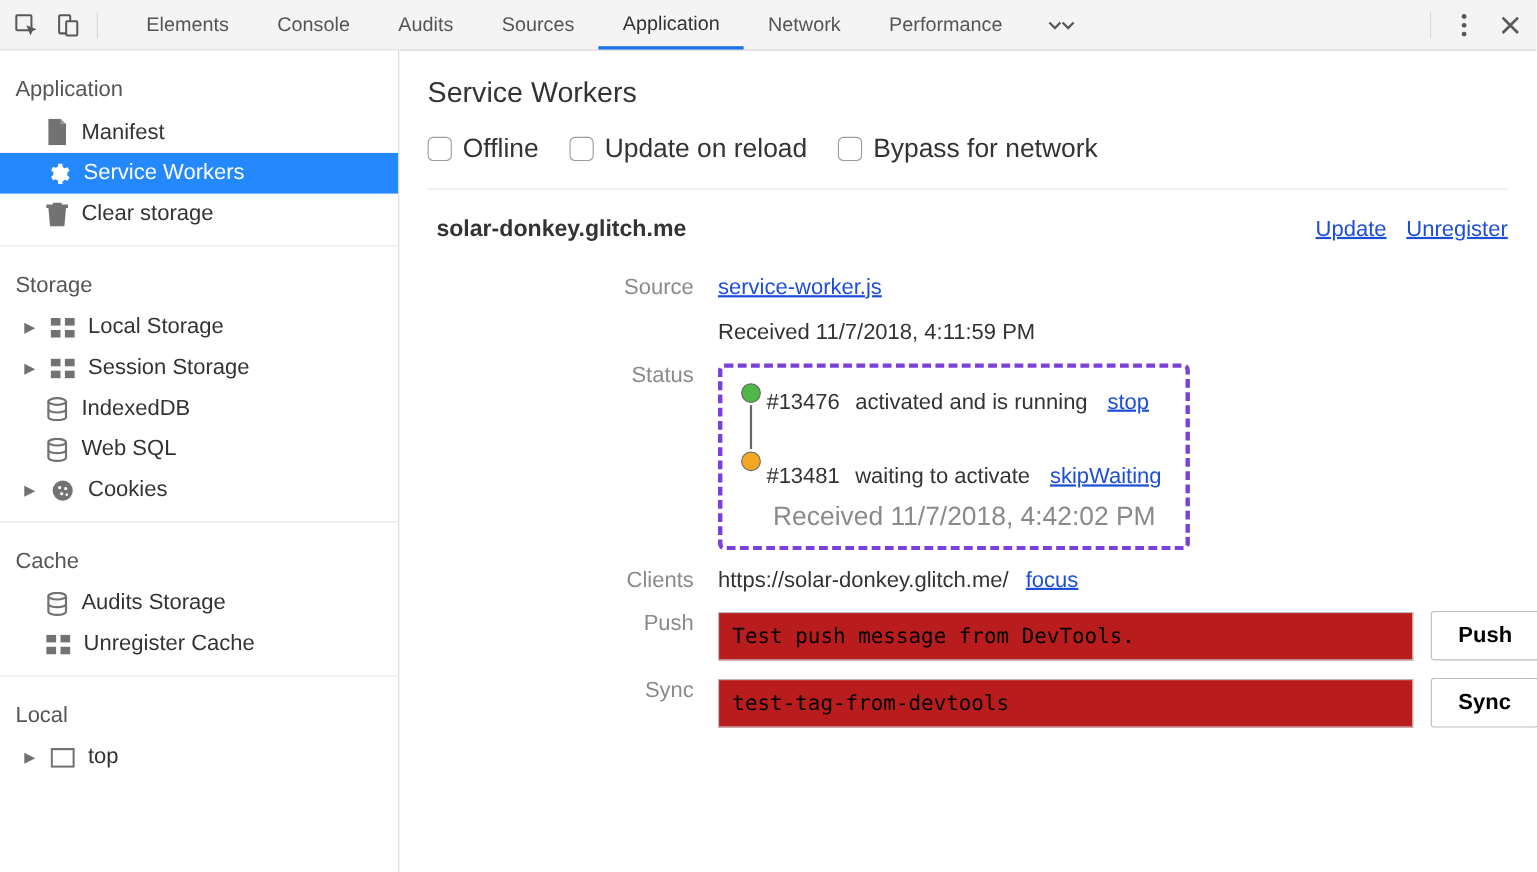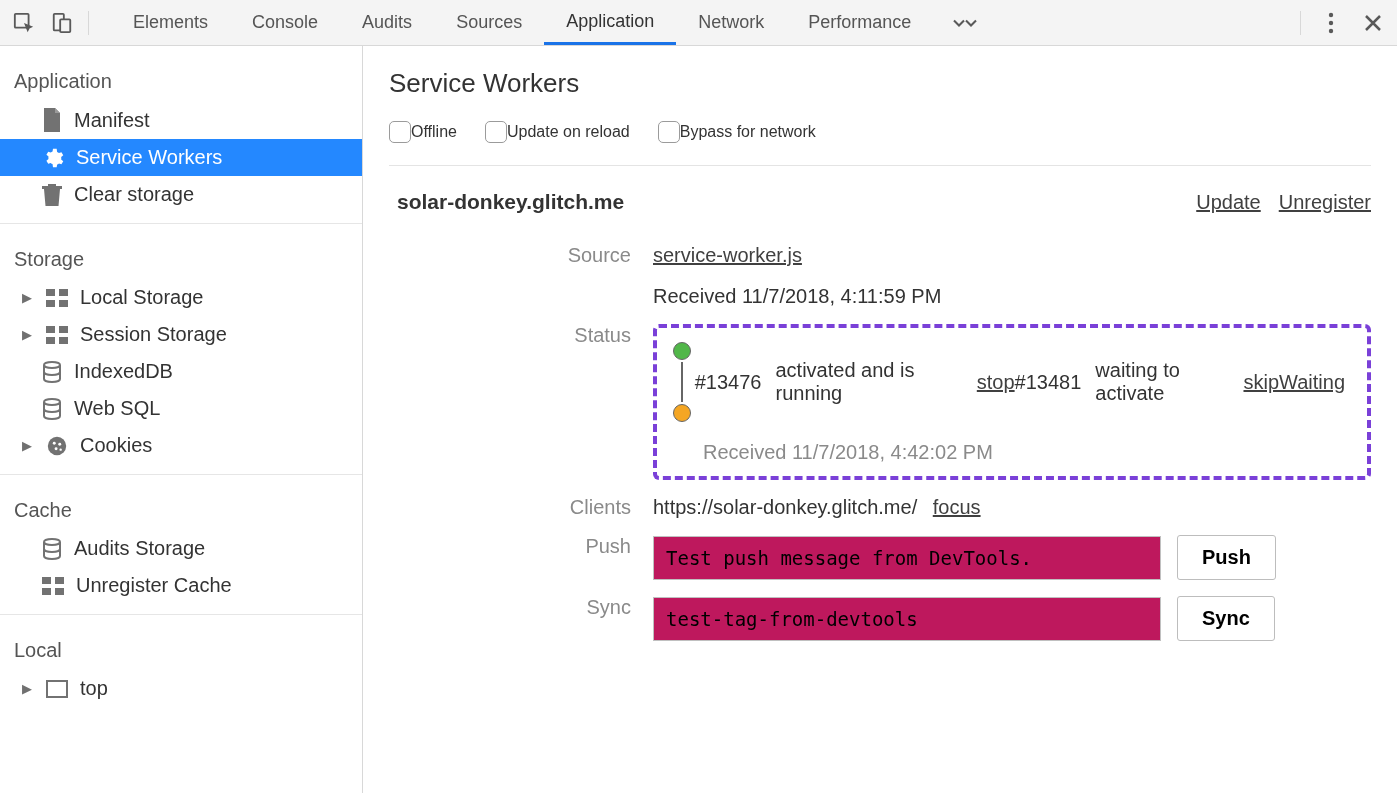--- a/index.html
+++ b/index.html
@@ -48,53 +48,53 @@
   .side-item.lvl1 { padding-left: 42px; }
   .side-item.lvl1.expandable { padding-left: 20px;}
   .side-item .expand-tri { width:14px; display:inline-flex; justify-content:center; color:#707070; font-size:13px;}
   .side-item.active { background:#2488ff; color:#fff;}
   .side-sep { height:1px; background:#e6e6e6; margin:10px 0;}
   
   .content { flex:1; overflow:auto;}
   .content-inner { padding: 22px 26px; }
   .page-title { font-size:26px; font-weight:400; color:#333; margin-bottom: 22px;}
   .options-row { display:flex; gap:28px; align-items:center; margin-bottom: 22px; padding-bottom:0;}
-  .option { display:flex; align-items:center; font-size:16px; color:#333;}
+  .option { display:flex; align-items:center; gap:10px; font-size:24px; color:#333;}
   .chk {
     width:22px; height:22px; border:1.5px solid #9b9b9b; border-radius:5px; background:#fff; cursor:pointer; display:inline-block;
   }
   .reg-sep { border-top:1px solid #e4e4e4; margin-bottom:24px;}
   .registration { padding: 0 0 0 8px;}
   .reg-header { display:flex; justify-content:space-between; align-items:center; margin-bottom:26px;}
   .reg-origin { font-size:21px; font-weight:bold; color:#333;}
   .reg-actions { display:flex; gap:18px;}
-  .link { color:#404040; text-decoration:underline; cursor:pointer; font-size:20px;}
+  .link { color:#1d4ed8; text-decoration:underline; cursor:pointer; font-size:20px;}
   .info-grid { display:grid; grid-template-columns: 210px 1fr; row-gap: 12px; column-gap: 22px; font-size:20px; padding-left: 24px;}
   .info-label { color:#8a8a8a; text-align:right; padding-top:4px;}
   .info-val { color:#333; padding-top:4px;}
   .received-note { color:#333; margin-top:18px;}
   .status-box {
     border: 4px dashed #7a40d8;
     border-radius: 6px;
     padding: 14px 22px 12px 12px;
     display:inline-block; position:relative;
   }
   .status-dot-col { width:28px; display:flex; flex-direction:column; align-items:center; position:relative;}
   .status-dot { width:18px; height:18px; border-radius:50%; border:1px solid #666; background:#51b749; display:inline-block; }
   .status-dot.orange { background:#f5a623;}
   .status-connector { width:2px; background:#666; height:40px; margin:2px 0;}
-  .status-rows { display:flex; flex-direction:row; }
+  .status-rows { display:flex; flex-direction:column; }
   .status-row { display:flex; align-items:center; gap:14px; min-height:34px;}
   .status-text { color:#333;}
   .status-row .link { margin-left:4px;}
-  .status-received { color:#8a8a8a; font-size:20px; padding-left:34px; margin-top:19px;}
+  .status-received { color:#8a8a8a; font-size:24px; padding-left:34px; margin-top:6px;}
   .clients-row .link { margin-left:10px;}
   .push-input {
     font-family: Menlo, Consolas, monospace; font-size:19px;
-    border:1px solid #c0c0c0; padding:10px 12px; width:508px; background:#be185d;
+    border:1px solid #c0c0c0; padding:10px 12px; width:632px; background:#b91c1c;
   }
   .action-btn {
     border:1px solid #bdbdbd; background:#fff; font-size:20px; font-weight:bold;
     padding:10px 24px; border-radius:3px; cursor:pointer; margin-left:16px;
   }
   .row-inline { display:flex; align-items:center;}
   svg { display:block;}
 </style>
 </head>
 <body>

